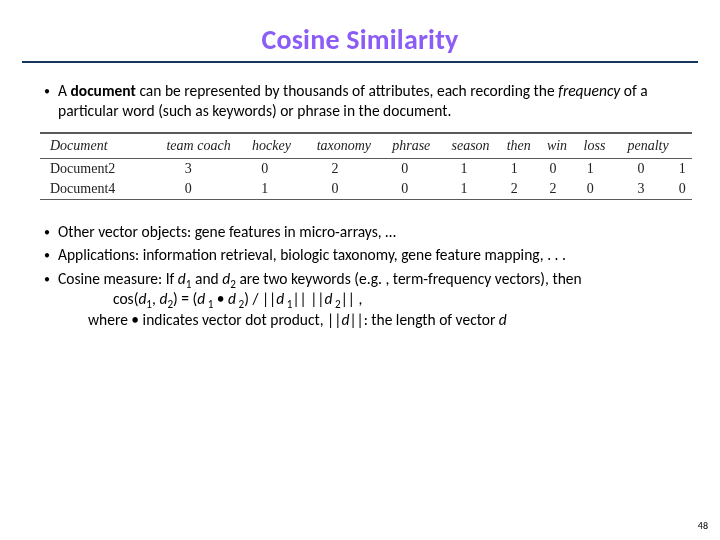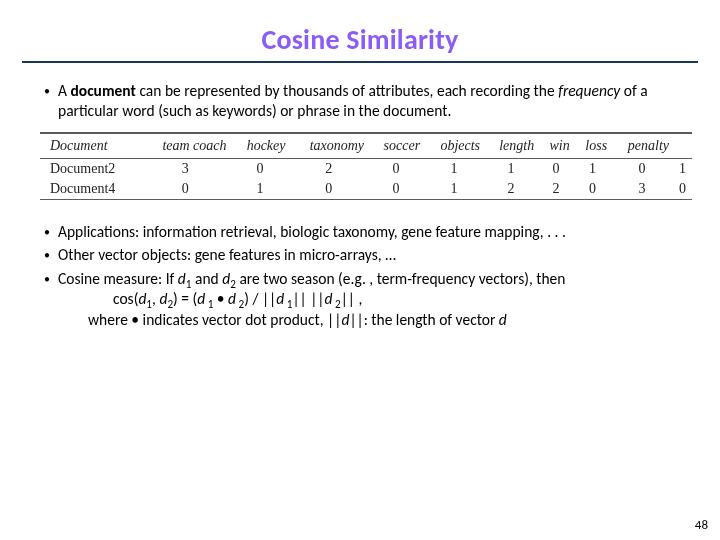--- a/index.html
+++ b/index.html
@@ -88,21 +88,21 @@
     text-align: center;
   }
   .indent1 { padding-left: 55px; display: block; }
   .indent2 { padding-left: 30px; display: block; }
   .sub { font-size: 0.72em; vertical-align: sub; line-height: 0; }
   .ital { font-style: italic; }
   .pagenum {
     position: absolute;
     right: 12px;
     bottom: 8px;
-    font-size: 13px;
+    font-size: 10px;
     color: #000;
   }
 </style>
 </head>
 <body>
 <div class="slide">
 
 <h1 class="title">Cosine Similarity</h1>
 <hr class="rule">
 
@@ -113,23 +113,23 @@
 </ul>
 
 <div class="table-wrap">
   <table class="tbl">
     <thead>
           <tr id="tf-head">
             <th>Document</th>
             <th>team coach</th>
             <th>hockey</th>
             <th>taxonomy</th>
-            <th>soccer</th>
-            <th>objects</th>
-            <th>length</th>
+            <th>phrase</th>
+            <th>season</th>
+            <th>then</th>
             <th>win</th>
             <th>loss</th>
             <th>penalty</th>
           </tr>
         </thead>
     <tbody id="tf-body">
           <tr>
             <td>Document2</td>
             <td>3</td>
             <td>0</td>
@@ -153,24 +153,24 @@
             <td>2</td>
             <td>0</td>
             <td>3</td>
             <td>0</td>
           </tr>
         </tbody>
   </table>
 </div>
 
 <ul class="bullets">
+  <li><span>Other vector objects: gene features in micro-arrays, …</span></li>
   <li><span>Applications: information retrieval, biologic taxonomy, gene feature mapping, . . .</span></li>
-  <li><span>Other vector objects: gene features in micro-arrays, …</span></li>
   <li>
-    <span>Cosine measure: If </span><span class="ital">d</span><span class="sub">1</span><span> and </span><span class="ital">d</span><span class="sub">2</span><span> are two season (e.g. , term-frequency vectors), then</span>
+    <span>Cosine measure: If </span><span class="ital">d</span><span class="sub">1</span><span> and </span><span class="ital">d</span><span class="sub">2</span><span> are two keywords (e.g. , term-frequency vectors), then</span>
     <span class="indent1">
       <span>cos(</span><span class="ital">d</span><span class="sub">1</span><span>, </span><span class="ital">d</span><span class="sub">2</span><span>) =  (</span><span class="ital">d</span><span class="sub"> 1</span><span> • </span><span class="ital">d</span><span class="sub"> 2</span><span>) / |</span><span>|</span><span class="ital">d</span><span class="sub"> 1</span><span>|</span><span>|  |</span><span>|</span><span class="ital">d</span><span class="sub"> 2</span><span>|</span><span>|  ,</span>
     </span>
     <span class="indent2">
       <span>where • indicates vector dot product, ||</span><span class="ital">d</span><span>||: the length of vector </span><span class="ital">d</span>
     </span>
   </li>
 </ul>
 
 <div class="pagenum">48</div>

